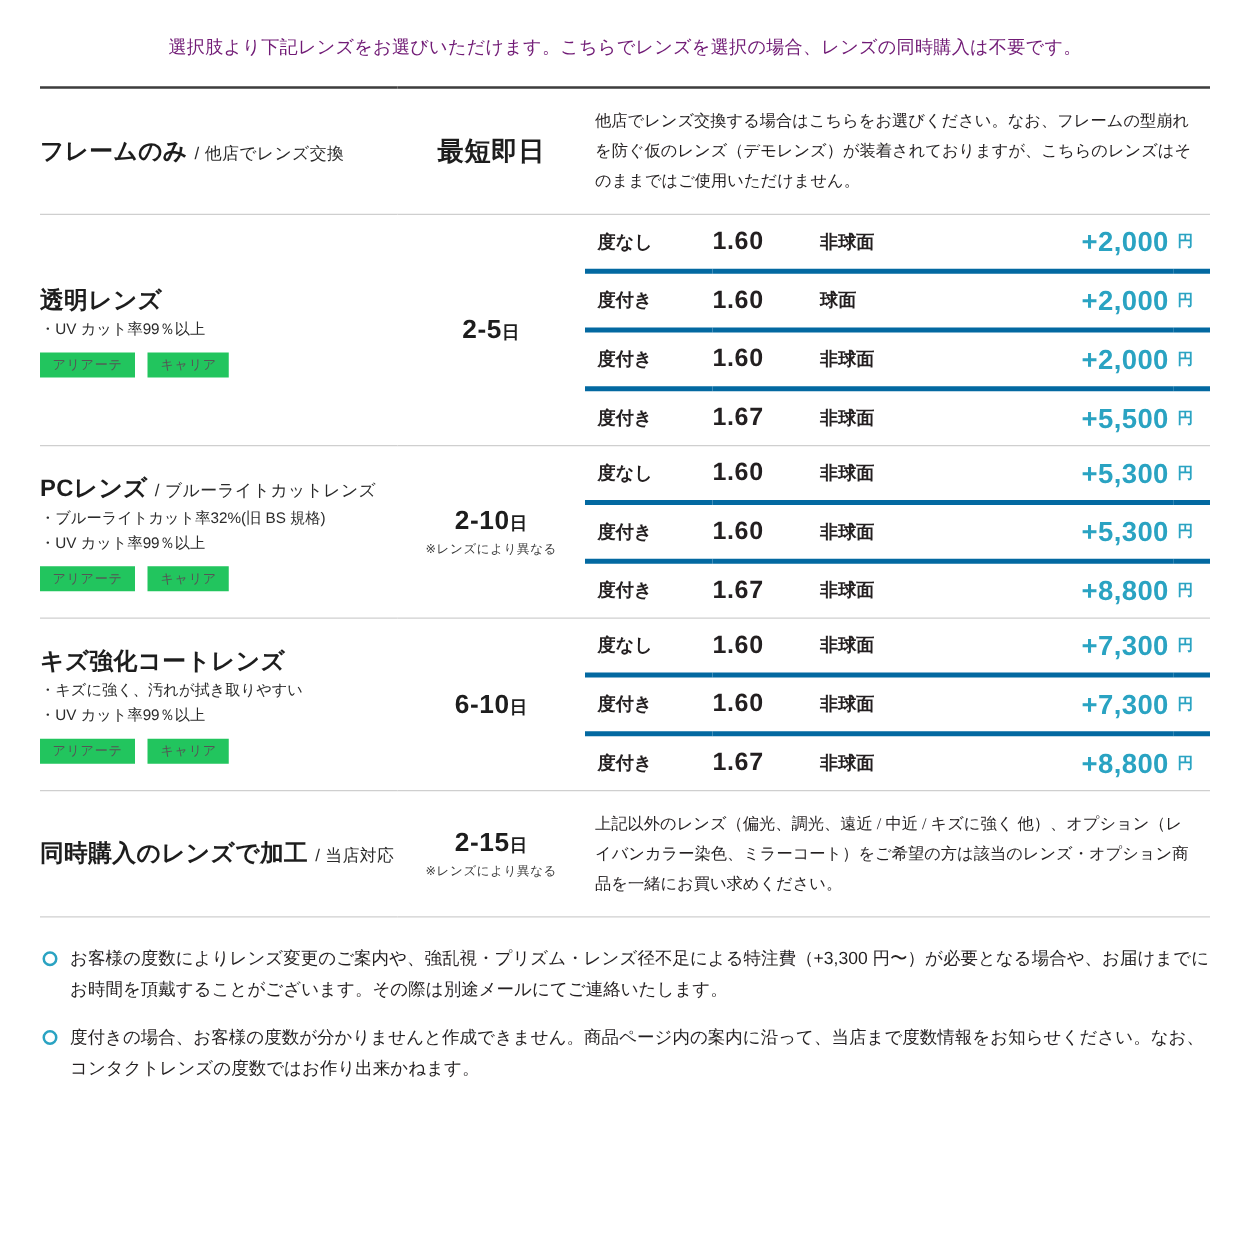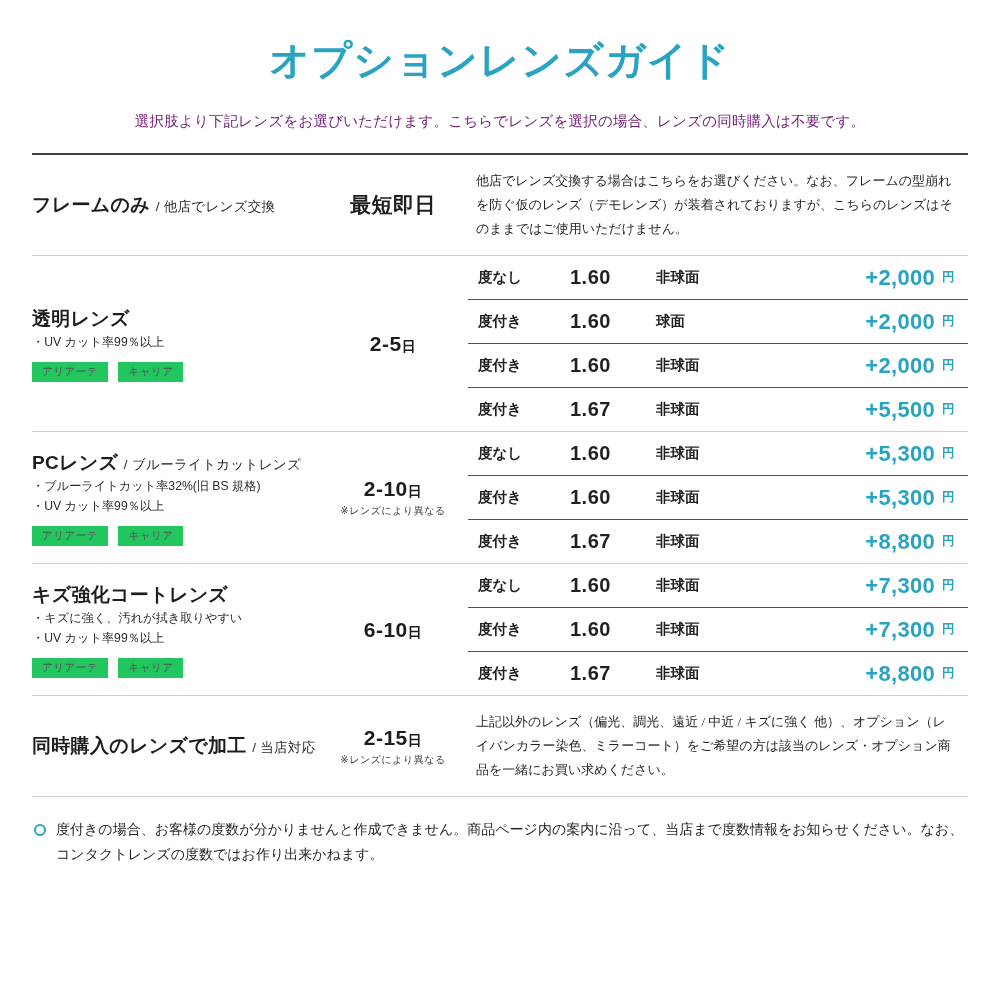--- a/index.html
+++ b/index.html
@@ -87,21 +87,21 @@
   
   table.sub{width:100%;border-collapse:collapse;table-layout:fixed;}
   table.sub td{padding:0;height:43px;vertical-align:middle;}
   .sub .do{width:92px;font-size:14.5px;font-weight:bold;padding-left:10px;}
   .sub .idx{width:86px;font-size:20px;font-weight:bold;letter-spacing:0.5px;}
   .sub .design{width:100px;font-size:14.5px;font-weight:bold;}
   .sub .price{
     font-size:22px;font-weight:bold;color:#2aa3c2;text-align:right;padding-right:4px;letter-spacing:0.3px;
   }
   .sub .yen{width:26px;font-size:12.5px;color:#2aa3c2;font-weight:bold;text-align:left;padding-left:3px;}
-  .sub tr + tr td{border-top:1px solid #0369a1;}
+  .sub tr + tr td{border-top:4px solid #0369a1;}
 
   
   .noticebar{
     width:936px;margin:26px auto 0 auto;
     background:#64b2cc;
     color:#ffffff;
     font-size:14px;font-weight:bold;
     text-align:center;
     padding:11px 0 12px 0;
     letter-spacing:0.3px;
@@ -115,21 +115,20 @@
     width:8px;height:8px;border:2px solid #2aa3c2;border-radius:50%;
     margin:7px 10px 0 2px;
   }
   .notetext{font-size:14px;line-height:1.75;color:#231f20;}
 </style>
 </head>
 <body>
 
 <div class="page">
 
-  <div class="title">オプションレンズガイド</div>
   <div class="subtitle">選択肢より下記レンズをお選びいただけます。こちらでレンズを選択の場合、レンズの同時購入は不要です。</div>
 
   <table class="lens">
     <colgroup>
       <col style="width:286px">
         <col style="width:150px">
         <col style="width:360px">
         <col style="width:140px">
     </colgroup>
 
@@ -325,17 +324,21 @@
     <tr class="thinline">
           <td colspan="4" style="height:0"></td>
         </tr>
   </tbody>
     </table>
 
 
   <div class="notes">
     <div class="note">
       <span class="ring"></span>
+      <span class="notetext">お客様の度数によりレンズ変更のご案内や、強乱視・プリズム・レンズ径不足による特注費（+3,300 円〜）が必要となる場合や、お届けまでにお時間を頂戴することがございます。その際は別途メールにてご連絡いたします。</span>
+    </div>
+    <div class="note">
+      <span class="ring"></span>
       <span class="notetext">度付きの場合、お客様の度数が分かりませんと作成できません。商品ページ内の案内に沿って、当店まで度数情報をお知らせください。なお、コンタクトレンズの度数ではお作り出来かねます。</span>
     </div>
   </div>
 
 </div>
 
 </body></html>

